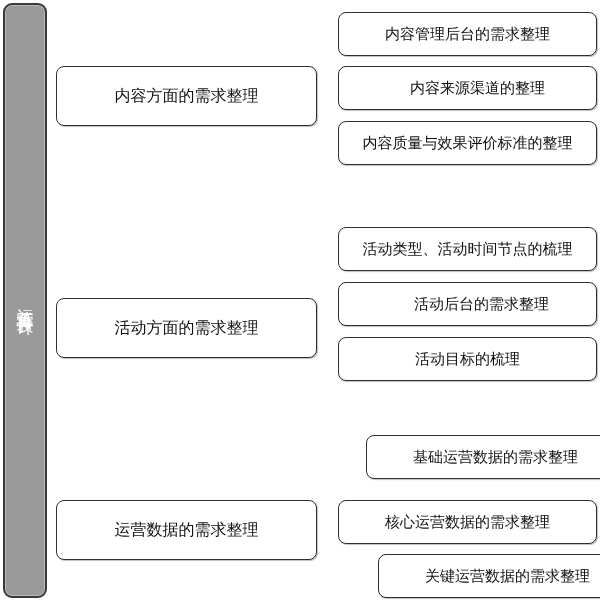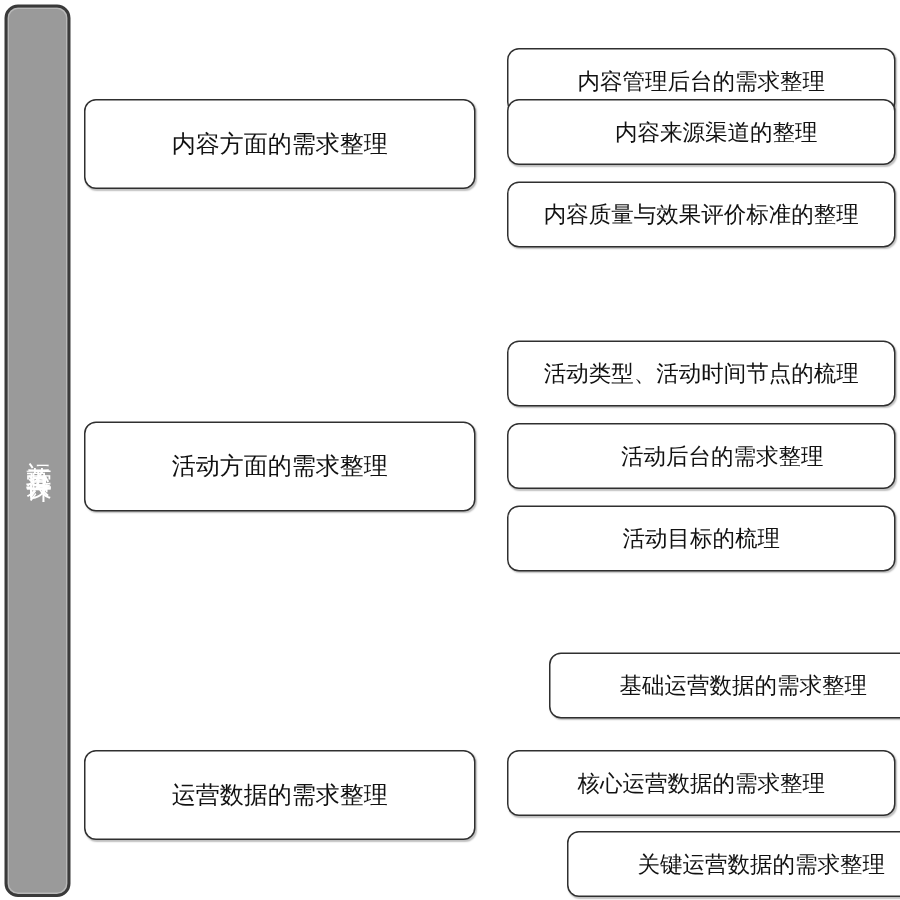--- a/index.html
+++ b/index.html
@@ -65,31 +65,31 @@
 </head>
 <body>
 
 <div class="sidebar">
   <span class="sidebar-title">运营工具设计</span>
 </div>
 
 <div class="node left" style="top:66px;">
   <span>内容方面的需求整理</span>
 </div>
-<div class="node right" style="top:12px;margin-top:20px;">
+<div class="node right" style="top:12px;">
   <span>内容管理后台的需求整理</span>
 </div>
 <div class="node right" style="top:66px;padding-left:20px;">
   <span>内容来源渠道的整理</span>
 </div>
 <div class="node right" style="top:121px;">
   <span>内容质量与效果评价标准的整理</span>
 </div>
 
-<div class="node left" style="top:281px;align-items:center;">
+<div class="node left" style="top:298px;align-items:center;">
   <span>活动方面的需求整理</span>
 </div>
 <div class="node right" style="top:227px;align-items:center;">
   <span>活动类型、活动时间节点的梳理</span>
 </div>
 <div class="node right" style="top:282px;padding-left:28px;">
   <span>活动后台的需求整理</span>
 </div>
 <div class="node right" style="top:337px;">
   <span>活动目标的梳理</span>

